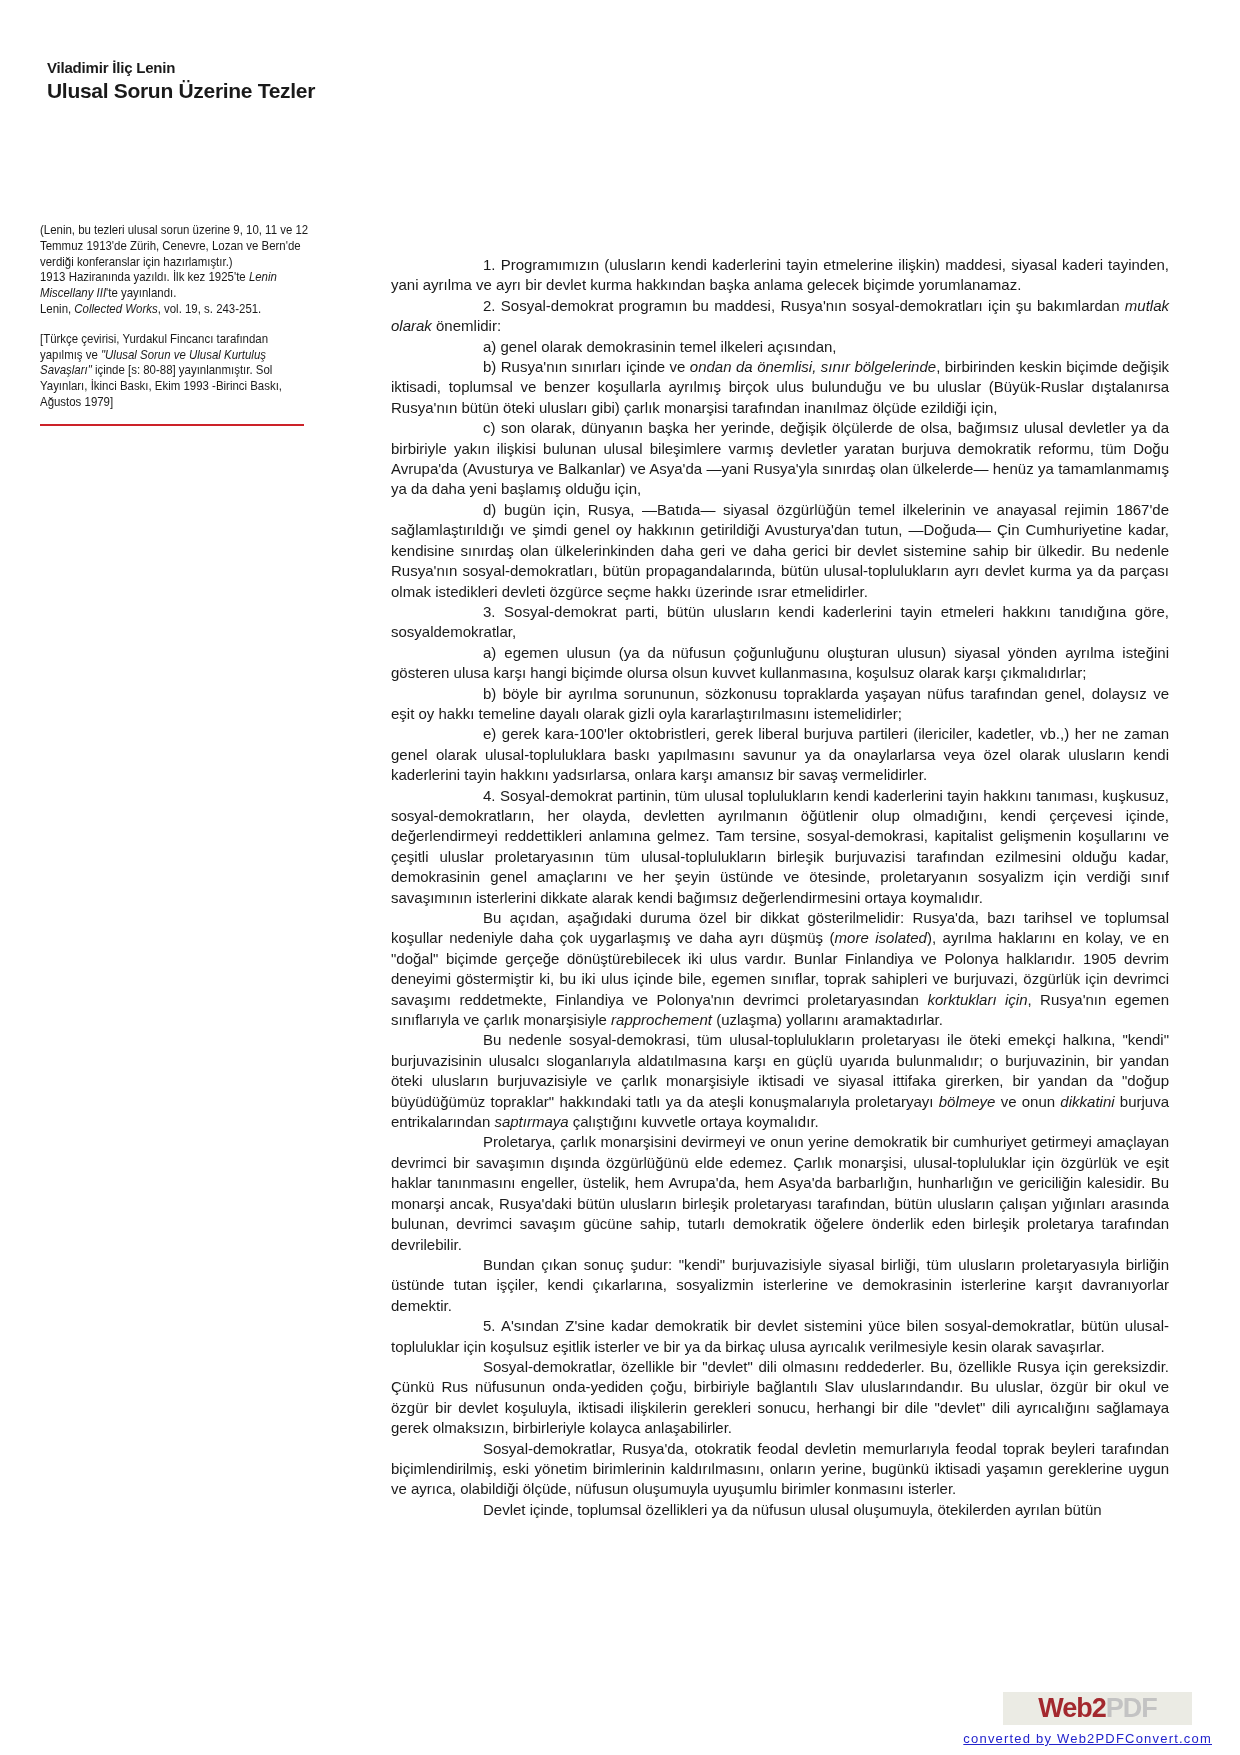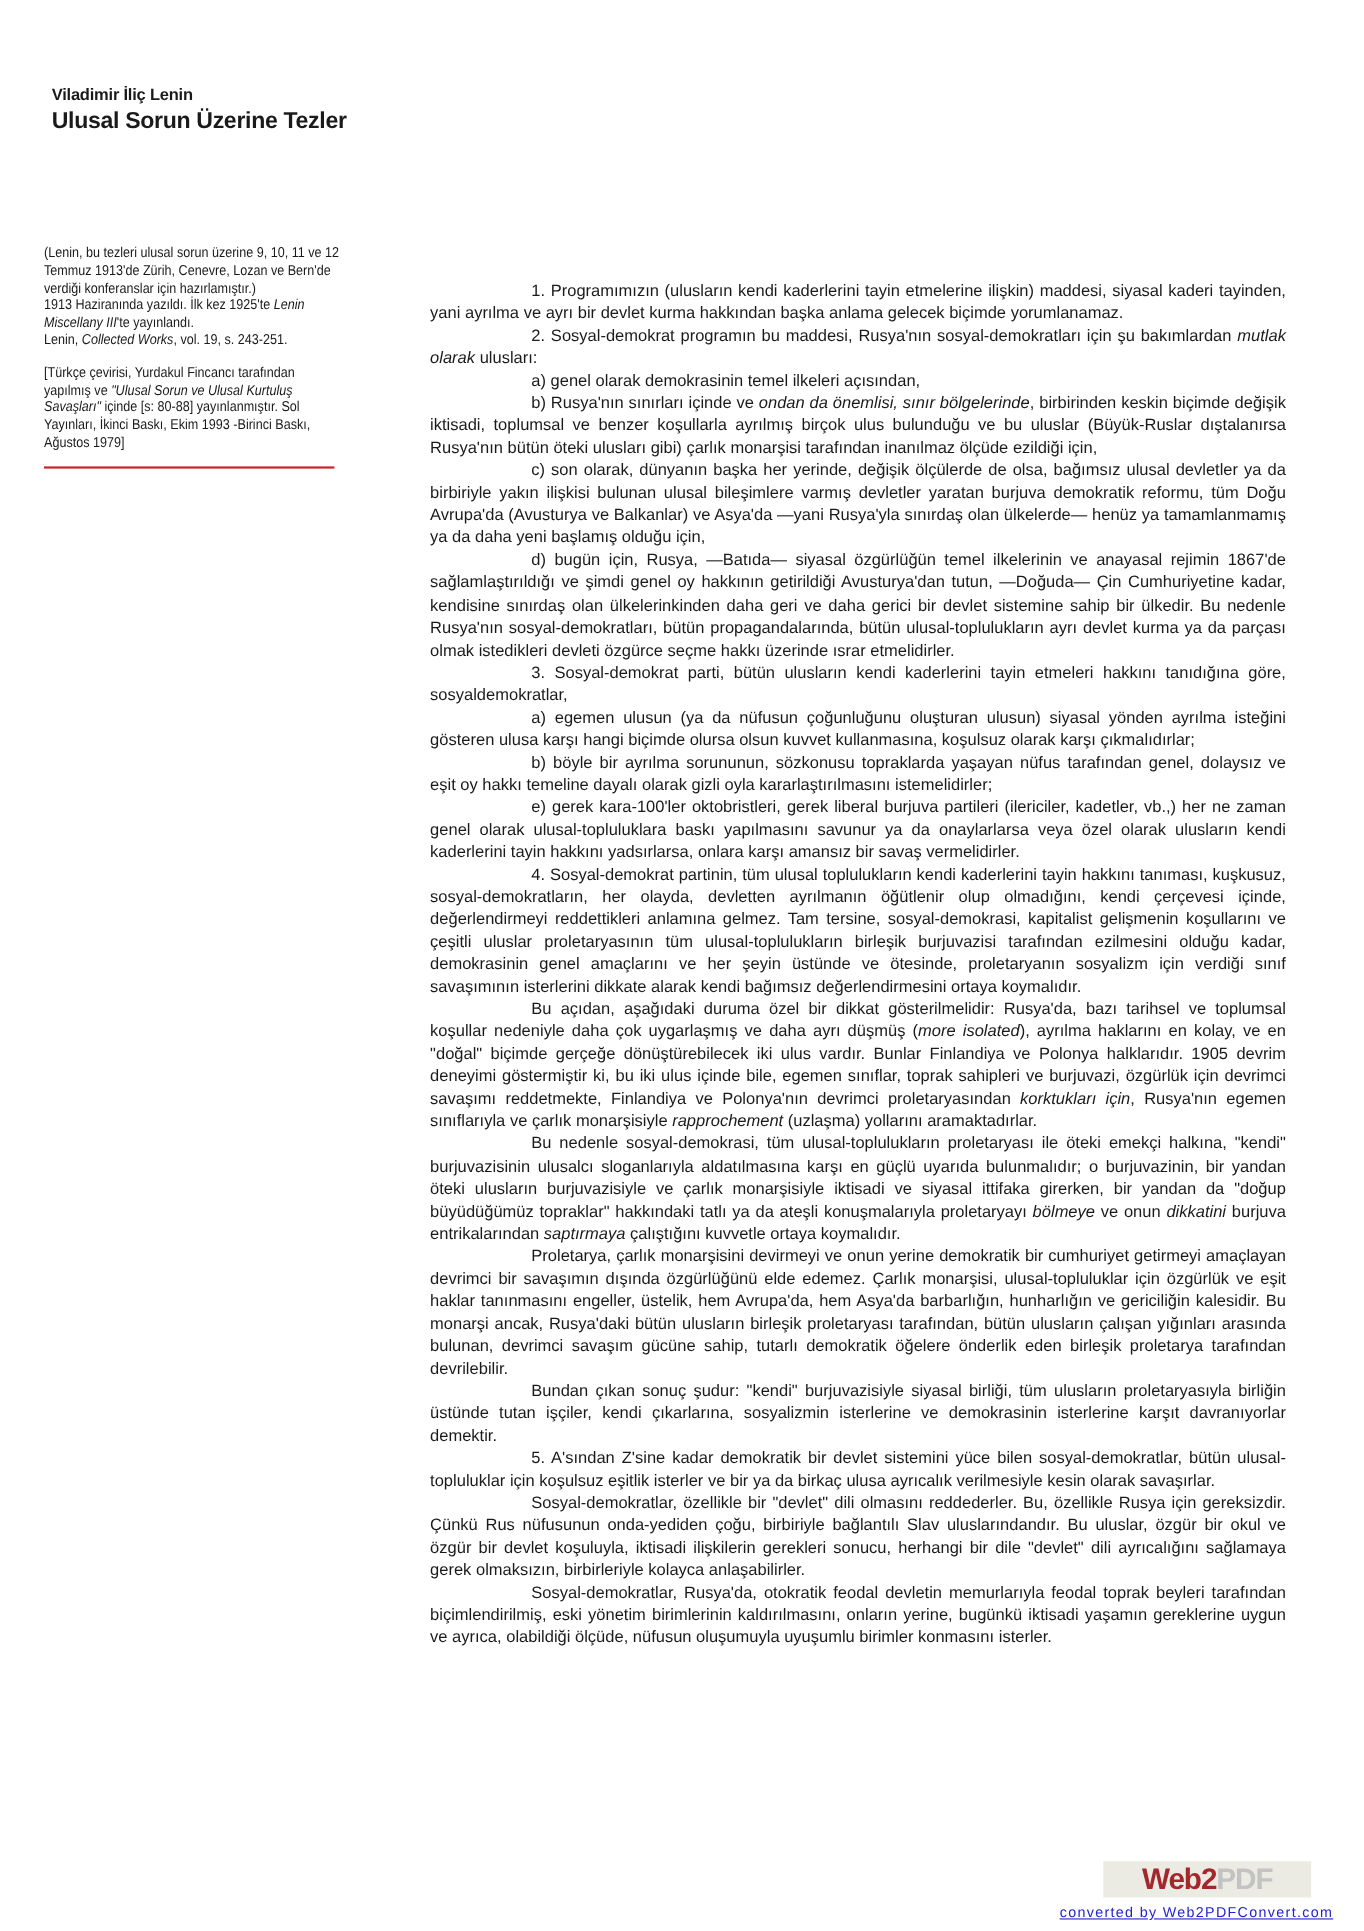--- a/index.html
+++ b/index.html
@@ -6,21 +6,21 @@
   .page {
     position: relative;
     width: 1240px;
     height: 1755px;
     background: #ffffff;
     overflow: hidden;
     font-family: "Liberation Sans", sans-serif;
     color: var(--text, #1a1a1a);
   }
   
-  .header { position: absolute; left: 47px; top: 78px; }
+  .header { position: absolute; left: 47px; top: 59px; }
   .author  { font-weight: bold; font-size: 15px; line-height: 18px; letter-spacing: -0.2px; }
   .title   { font-weight: bold; font-size: 21px; line-height: 24px; letter-spacing: -0.3px; margin: 2px 0 0 0; }
 
   
   .sidebar {
     position: absolute; left: 40px; top: 222px;
     width: 305px;
     transform: scaleX(0.88); transform-origin: top left;
     font-size: 13px; line-height: 15.8px;
   }
@@ -70,37 +70,38 @@
   </div>
 
   <aside class="sidebar">
     <p><span>(Lenin, bu tezleri ulusal sorun üzerine 9, 10, 11 ve 12 Temmuz 1913'de Zürih, Cenevre, Lozan ve Bern'de verdiği konferanslar için hazırlamıştır.)</span><br><span>1913 Haziranında yazıldı. İlk kez 1925'te </span><em>Lenin Miscellany III</em><span>'te yayınlandı.</span><br><span>Lenin, </span><em>Collected Works</em><span>, vol. 19, s. 243-251.</span></p>
     <p><span>[Türkçe çevirisi, Yurdakul Fincancı tarafından yapılmış ve </span><em>"Ulusal Sorun ve Ulusal Kurtuluş Savaşları"</em><span> içinde [s: 80-88] yayınlanmıştır. Sol Yayınları, İkinci Baskı, Ekim 1993 -Birinci Baskı, Ağustos 1979]</span></p>
     <div class="rule"></div>
   </aside>
 
   <main class="main">
       <p><span>1. Programımızın (ulusların kendi kaderlerini tayin etmelerine ilişkin) maddesi, siyasal kaderi tayinden, yani ayrılma ve ayrı bir devlet kurma hakkından başka anlama gelecek biçimde yorumlanamaz.</span></p>
-      <p><span>2. Sosyal-demokrat programın bu maddesi, Rusya'nın sosyal-demokratları için şu bakımlardan </span><em>mutlak olarak</em><span> ulusları:</span></p>
+      <p><span>2. Sosyal-demokrat programın bu maddesi, Rusya'nın sosyal-demokratları için şu bakımlardan </span><em>mutlak olarak</em><span> önemlidir:</span></p>
       <p><span>a) genel olarak demokrasinin temel ilkeleri açısından,</span></p>
       <p><span>b) Rusya'nın sınırları içinde ve </span><em>ondan da önemlisi, sınır bölgelerinde</em><span>, birbirinden keskin biçimde değişik iktisadi, toplumsal ve benzer koşullarla ayrılmış birçok ulus bulunduğu ve bu uluslar (Büyük-Ruslar dıştalanırsa Rusya'nın bütün öteki ulusları gibi) çarlık monarşisi tarafından inanılmaz ölçüde ezildiği için,</span></p>
       <p><span>c) son olarak, dünyanın başka her yerinde, değişik ölçülerde de olsa, bağımsız ulusal devletler ya da birbiriyle yakın ilişkisi bulunan ulusal bileşimlere varmış devletler yaratan burjuva demokratik reformu, tüm Doğu Avrupa'da (Avusturya ve Balkanlar) ve Asya'da —yani Rusya'yla sınırdaş olan ülkelerde— henüz ya tamamlanmamış ya da daha yeni başlamış olduğu için,</span></p>
       <p><span>d) bugün için, Rusya, —Batıda— siyasal özgürlüğün temel ilkelerinin ve anayasal rejimin 1867'de sağlamlaştırıldığı ve şimdi genel oy hakkının getirildiği Avusturya'dan tutun, —Doğuda— Çin Cumhuriyetine kadar, kendisine sınırdaş olan ülkelerinkinden daha geri ve daha gerici bir devlet sistemine sahip bir ülkedir. Bu nedenle Rusya'nın sosyal-demokratları, bütün propagandalarında, bütün ulusal-toplulukların ayrı devlet kurma ya da parçası olmak istedikleri devleti özgürce seçme hakkı üzerinde ısrar etmelidirler.</span></p>
       <p><span>3. Sosyal-demokrat parti, bütün ulusların kendi kaderlerini tayin etmeleri hakkını tanıdığına göre, sosyaldemokratlar,</span></p>
       <p><span>a) egemen ulusun (ya da nüfusun çoğunluğunu oluşturan ulusun) siyasal yönden ayrılma isteğini gösteren ulusa karşı hangi biçimde olursa olsun kuvvet kullanmasına, koşulsuz olarak karşı çıkmalıdırlar;</span></p>
       <p><span>b) böyle bir ayrılma sorununun, sözkonusu topraklarda yaşayan nüfus tarafından genel, dolaysız ve eşit oy hakkı temeline dayalı olarak gizli oyla kararlaştırılmasını istemelidirler;</span></p>
       <p><span>e) gerek kara-100'ler oktobristleri, gerek liberal burjuva partileri (ilericiler, kadetler, vb.,) her ne zaman genel olarak ulusal-topluluklara baskı yapılmasını savunur ya da onaylarlarsa veya özel olarak ulusların kendi kaderlerini tayin hakkını yadsırlarsa, onlara karşı amansız bir savaş vermelidirler.</span></p>
       <p><span>4. Sosyal-demokrat partinin, tüm ulusal toplulukların kendi kaderlerini tayin hakkını tanıması, kuşkusuz, sosyal-demokratların, her olayda, devletten ayrılmanın öğütlenir olup olmadığını, kendi çerçevesi içinde, değerlendirmeyi reddettikleri anlamına gelmez. Tam tersine, sosyal-demokrasi, kapitalist gelişmenin koşullarını ve çeşitli uluslar proletaryasının tüm ulusal-toplulukların birleşik burjuvazisi tarafından ezilmesini olduğu kadar, demokrasinin genel amaçlarını ve her şeyin üstünde ve ötesinde, proletaryanın sosyalizm için verdiği sınıf savaşımının isterlerini dikkate alarak kendi bağımsız değerlendirmesini ortaya koymalıdır.</span></p>
       <p><span>Bu açıdan, aşağıdaki duruma özel bir dikkat gösterilmelidir: Rusya'da, bazı tarihsel ve toplumsal koşullar nedeniyle daha çok uygarlaşmış ve daha ayrı düşmüş (</span><em>more isolated</em><span>), ayrılma haklarını en kolay, ve en "doğal" biçimde gerçeğe dönüştürebilecek iki ulus vardır. Bunlar Finlandiya ve Polonya halklarıdır. 1905 devrim deneyimi göstermiştir ki, bu iki ulus içinde bile, egemen sınıflar, toprak sahipleri ve burjuvazi, özgürlük için devrimci savaşımı reddetmekte, Finlandiya ve Polonya'nın devrimci proletaryasından </span><em>korktukları için</em><span>, Rusya'nın egemen sınıflarıyla ve çarlık monarşisiyle </span><em>rapprochement</em><span> (uzlaşma) yollarını aramaktadırlar.</span></p>
       <p><span>Bu nedenle sosyal-demokrasi, tüm ulusal-toplulukların proletaryası ile öteki emekçi halkına, "kendi" burjuvazisinin ulusalcı sloganlarıyla aldatılmasına karşı en güçlü uyarıda bulunmalıdır; o burjuvazinin, bir yandan öteki ulusların burjuvazisiyle ve çarlık monarşisiyle iktisadi ve siyasal ittifaka girerken, bir yandan da "doğup büyüdüğümüz topraklar" hakkındaki tatlı ya da ateşli konuşmalarıyla proletaryayı </span><em>bölmeye</em><span> ve onun </span><em>dikkatini</em><span> burjuva entrikalarından </span><em>saptırmaya</em><span> çalıştığını kuvvetle ortaya koymalıdır.</span></p>
       <p><span>Proletarya, çarlık monarşisini devirmeyi ve onun yerine demokratik bir cumhuriyet getirmeyi amaçlayan devrimci bir savaşımın dışında özgürlüğünü elde edemez. Çarlık monarşisi, ulusal-topluluklar için özgürlük ve eşit haklar tanınmasını engeller, üstelik, hem Avrupa'da, hem Asya'da barbarlığın, hunharlığın ve gericiliğin kalesidir. Bu monarşi ancak, Rusya'daki bütün ulusların birleşik proletaryası tarafından, bütün ulusların çalışan yığınları arasında bulunan, devrimci savaşım gücüne sahip, tutarlı demokratik öğelere önderlik eden birleşik proletarya tarafından devrilebilir.</span></p>
       <p><span>Bundan çıkan sonuç şudur: "kendi" burjuvazisiyle siyasal birliği, tüm ulusların proletaryasıyla birliğin üstünde tutan işçiler, kendi çıkarlarına, sosyalizmin isterlerine ve demokrasinin isterlerine karşıt davranıyorlar demektir.</span></p>
       <p><span>5. A'sından Z'sine kadar demokratik bir devlet sistemini yüce bilen sosyal-demokratlar, bütün ulusal-topluluklar için koşulsuz eşitlik isterler ve bir ya da birkaç ulusa ayrıcalık verilmesiyle kesin olarak savaşırlar.</span></p>
       <p><span>Sosyal-demokratlar, özellikle bir "devlet" dili olmasını reddederler. Bu, özellikle Rusya için gereksizdir. Çünkü Rus nüfusunun onda-yediden çoğu, birbiriyle bağlantılı Slav uluslarındandır. Bu uluslar, özgür bir okul ve özgür bir devlet koşuluyla, iktisadi ilişkilerin gerekleri sonucu, herhangi bir dile "devlet" dili ayrıcalığını sağlamaya gerek olmaksızın, birbirleriyle kolayca anlaşabilirler.</span></p>
       <p><span>Sosyal-demokratlar, Rusya'da, otokratik feodal devletin memurlarıyla feodal toprak beyleri tarafından biçimlendirilmiş, eski yönetim birimlerinin kaldırılmasını, onların yerine, bugünkü iktisadi yaşamın gereklerine uygun ve ayrıca, olabildiği ölçüde, nüfusun oluşumuyla uyuşumlu birimler konmasını isterler.</span></p>
+      <p><span>Devlet içinde, toplumsal özellikleri ya da nüfusun ulusal oluşumuyla, ötekilerden ayrılan bütün</span></p>
     </main>
 
   <div class="footer-logo">
     <span class="logo-web2">Web2</span><span class="logo-pdf">PDF</span>
   </div>
   <a class="convert-link" href="#">converted by Web2PDFConvert.com</a>
 
 </div>
 
 </body></html>

